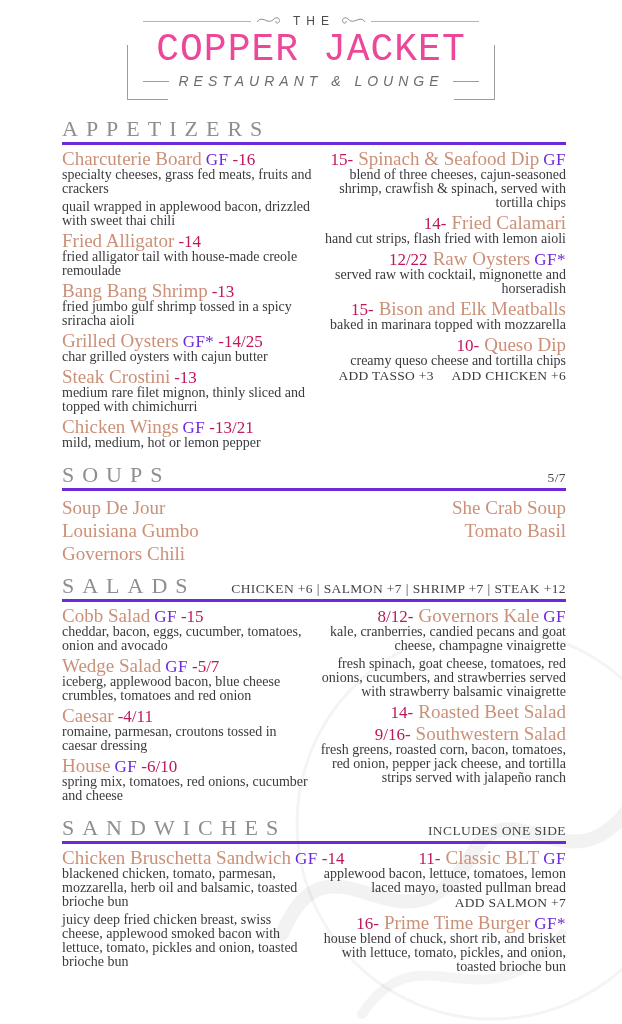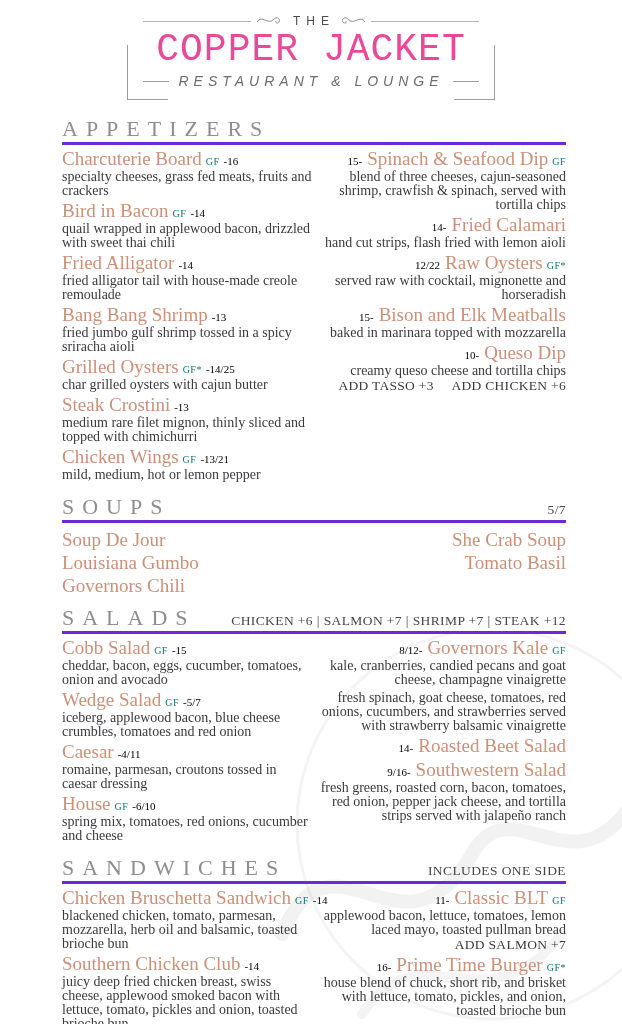--- a/index.html
+++ b/index.html
@@ -33,23 +33,23 @@
   .sec-note{font-size:13.5px;color:#46454a;letter-spacing:0.4px;white-space:nowrap;}
   .cols{display:flex;justify-content:space-between;}
   .col{width:250px;}
   .col.right{text-align:right;}
 
   
   .item{margin-bottom:4px;}
   .line{line-height:17px;white-space:nowrap;}
   .col.right .line{white-space:normal;}
   .iname{color:#cb9078;font-size:19px;}
-  .gf{color:#0f766e;font-size:10px;letter-spacing:0.5px;margin-left:4px;}
+  .gf{color:#6d28d9;font-size:17px;letter-spacing:0.5px;margin-left:4px;}
   .gf:empty{display:none;margin:0;}
-  .price{color:#000000;font-size:11px;}
+  .price{color:#be185d;font-size:17px;}
   .line .price{margin-left:4px;}
   .col.right .price{margin:0 5px 0 0;}
   .desc{font-size:14px;line-height:14px;color:#3a393d;}
   .addons{font-size:13.5px;line-height:15px;color:#3a393d;white-space:pre-wrap;letter-spacing:0.3px;}
 
   
   .soup-cols{display:flex;justify-content:space-between;}
   .soup-item{color:#cb9078;font-size:19px;line-height:23px;}
 </style>
 </head>
@@ -91,21 +91,20 @@
       <div class="sec-head">
         <h2 class="sec-title">APPETIZERS</h2>
       </div>
       <div class="cols">
         <div class="col">
           <div class="item">
             <div class="line"><span class="iname">Charcuterie Board</span><span class="gf">GF</span><span class="price">-16</span></div>
             <div class="desc">specialty cheeses, grass fed meats, fruits and crackers</div>
           </div>
           <div class="item">
-            <div class="line"><span class="iname">Bird in Bacon</span><span class="gf">GF</span><span class="price">-14</span></div>
             <div class="desc">quail wrapped in applewood bacon, drizzled with sweet thai chili</div>
           </div>
           <div class="item">
             <div class="line"><span class="iname">Fried Alligator</span><span class="price">-14</span></div>
             <div class="desc">fried alligator tail with house-made creole remoulade</div>
           </div>
           <div class="item">
             <div class="line"><span class="iname">Bang Bang Shrimp</span><span class="price">-13</span></div>
             <div class="desc">fried jumbo gulf shrimp tossed in a spicy sriracha aioli</div>
           </div>
@@ -214,21 +213,20 @@
         <h2 class="sec-title">SANDWICHES</h2>
         <span class="sec-note">INCLUDES ONE SIDE</span>
       </div>
       <div class="cols">
         <div class="col">
           <div class="item">
             <div class="line"><span class="iname">Chicken Bruschetta Sandwich</span><span class="gf">GF</span><span class="price">-14</span></div>
             <div class="desc">blackened chicken, tomato, parmesan, mozzarella, herb oil and balsamic, toasted brioche bun</div>
           </div>
           <div class="item">
-            <div class="line"><span class="iname">Southern Chicken Club</span><span class="price">-14</span></div>
             <div class="desc">juicy deep fried chicken breast, swiss cheese, applewood smoked bacon with lettuce, tomato, pickles and onion, toasted brioche bun</div>
           </div>
 
         </div>
         <div class="col right">
           <div class="item">
             <div class="line"><span class="price">11-</span><span class="iname">Classic BLT</span><span class="gf">GF</span></div>
             <div class="desc">applewood bacon, lettuce, tomatoes, lemon laced mayo, toasted pullman bread</div>
             <div class="addons">ADD SALMON +7</div>
           </div>

